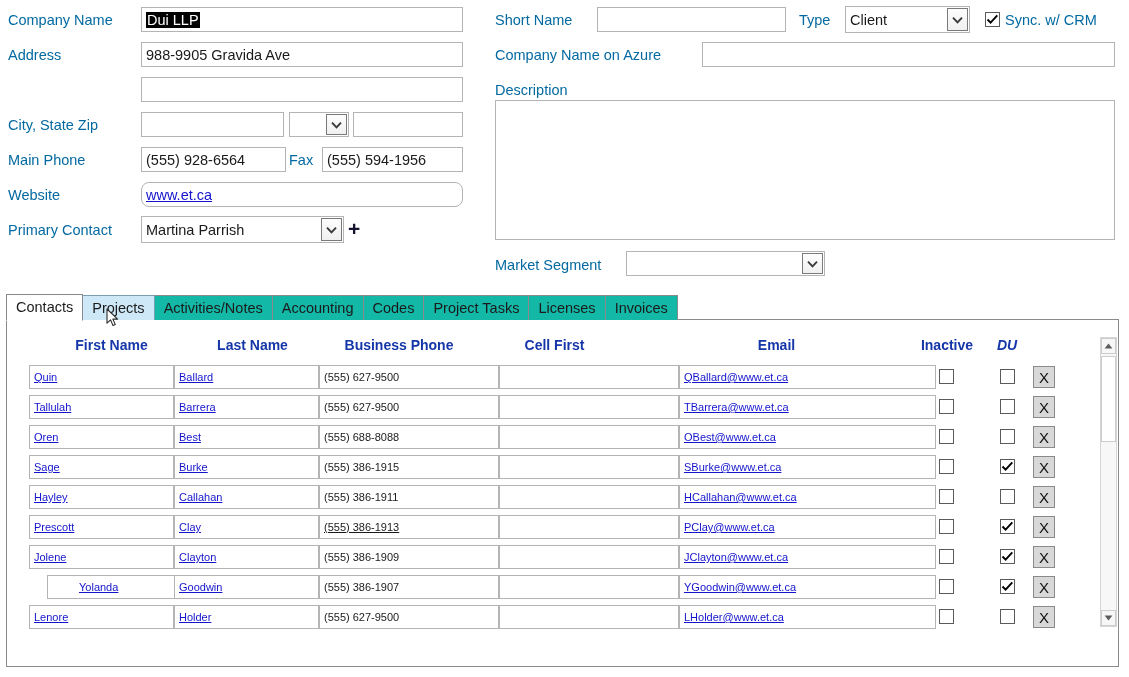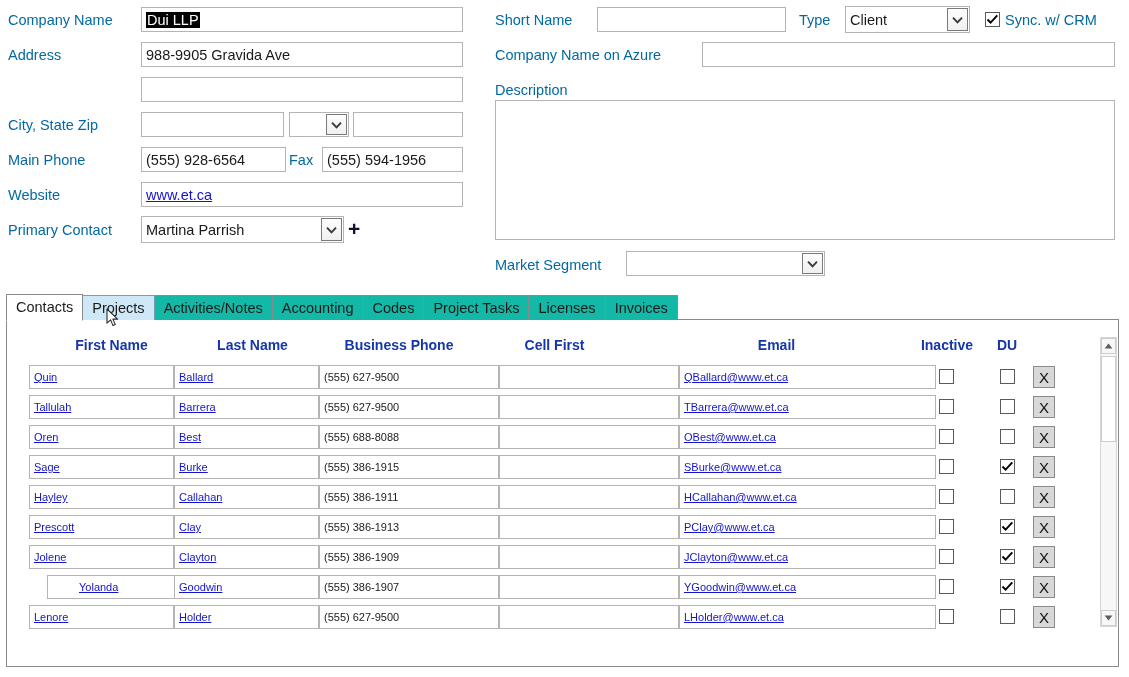--- a/index.html
+++ b/index.html
@@ -276,21 +276,21 @@
     </span>
   </div>
   <div class="field" style="left:353px; top:112px; width:110px; height:25px;"></div>
 
   <div class="lbl" style="left:8px; top:152px;">Main Phone</div>
   <div class="field" style="left:141px; top:147px; width:145px; height:25px;">(555) 928-6564</div>
   <div class="lbl" style="left:289px; top:152px;">Fax</div>
   <div class="field" style="left:322px; top:147px; width:141px; height:25px;">(555) 594-1956</div>
 
   <div class="lbl" style="left:8px; top:187px;">Website</div>
-  <div class="field" style="left:141px; top:182px; width:322px; height:25px;">
+  <div class="field" style="left:141px; top:182px; width:322px; height:25px;border-radius:8px;">
       <span class="linktext">www.et.ca</span>
     </div>
 
   <div class="lbl" style="left:8px; top:222px;">Primary Contact</div>
   <div class="combo" style="left:141px; top:216px; width:203px; height:27px;">
     <span class="cval">Martina Parrish</span>
     <span class="carrow">
       <svg width="11" height="8" viewBox="0 0 11 8">
           <path d="M1 1.6 L5.5 6.4 L10 1.6" stroke="#3a3a3a" stroke-width="1.9" fill="none"></path>
         </svg>
@@ -363,21 +363,21 @@
 
   <div id="tabpanel">
 
     <div id="gridhead">
       <div class="colhead" style="left:22px;  width:165px;">First Name</div>
       <div class="colhead" style="left:163px; width:165px;">Last Name</div>
       <div class="colhead" style="left:297px; width:190px;">Business Phone</div>
       <div class="colhead" style="left:455px; width:185px;">Cell First</div>
       <div class="colhead" style="left:672px; width:195px;">Email</div>
       <div class="colhead" style="left:900px; width:80px;">Inactive</div>
-      <div class="colhead" style="left:978px; width:44px;">DU</div>
+      <div class="colhead" style="left:978px; width:44px;font-style:italic;">DU</div>
     </div>
 
     <div id="gridbody">
         <div class="gridrow" style="top: 42px; width: 1050px;">
           <div class="cell" style="left: 22px; width: 145px;">
             <span class="lk">Quin</span>
           </div>
           <div class="cell" style="left: 167px; width: 145px;">
             <span class="lk">Ballard</span>
           </div>
@@ -468,21 +468,21 @@
             <span style="font-size: 15px; line-height: 1; color: rgb(17, 17, 17); font-family: &quot;Liberation Sans&quot;, sans-serif;">X</span>
           </div>
         </div>
         <div class="gridrow" style="top: 192px; width: 1050px;">
           <div class="cell" style="left: 22px; width: 145px;">
             <span class="lk">Prescott</span>
           </div>
           <div class="cell" style="left: 167px; width: 145px;">
             <span class="lk">Clay</span>
           </div>
-          <div class="cell" style="left: 312px; width: 180px;">(555) 386-1913</div>
+          <div class="cell" style="left: 312px; width: 180px; text-decoration: underline;">(555) 386-1913</div>
           <div class="cell" style="left: 492px; width: 180px;"></div>
           <div class="cell" style="left: 672px; width: 257px;">
             <span class="lk">PClay@www.et.ca</span>
           </div>
           <div class="rowcbx" style="left: 932px;"></div>
           <div class="rowcbx" style="left: 993px;">
             <svg width="13" height="11" viewBox="0 0 13 11">
               <path d="M1.5 5.5 L4.6 8.7 L11.3 1.4" stroke="#000" stroke-width="1.9" fill="none"></path>
             </svg>
           </div>

